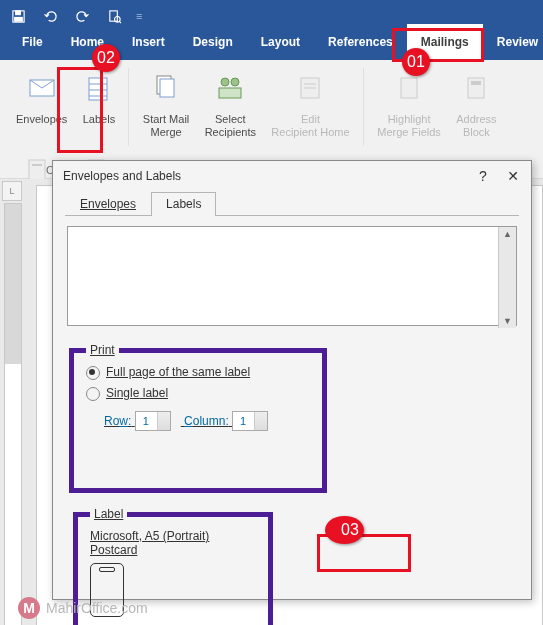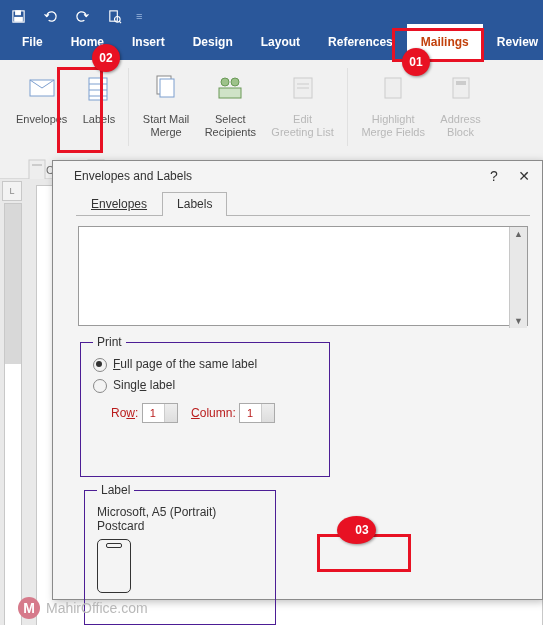--- a/index.html
+++ b/index.html
@@ -2,55 +2,55 @@
 <html><head>
 <meta charset="utf-8">
 <style>
   body{margin:0;font-family:"Segoe UI",Arial,sans-serif;font-size:12px;background:#fff;color:#333;width:543px;}
   .titlebar{background:#2a579a;height:32px;display:flex;align-items:center;padding:0 8px;gap:12px;}
   .titlebar .tb-btn{display:flex;align-items:center;justify-content:center;color:#fff;width:20px;height:20px;}
   .titlebar svg{width:15px;height:15px;display:block;}
   .titlebar .sep{color:#9db9df;font-size:11px;}
   .tabs{background:#2a579a;height:28px;display:flex;align-items:flex-end;padding:0 8px;font-weight:bold;}
   .tab{color:#fff;padding:6px 14px;height:24px;display:flex;align-items:center;}
-  .tab.active{background:#fff;color:#c2410c;box-shadow:0 -2px 0 0 #fff inset;}
+  .tab.active{background:#fff;color:#404040;box-shadow:0 -2px 0 0 #fff inset;}
   .ribbon{background:#f1f1f1;border-bottom:1px solid #dadada;padding:6px 10px 2px 10px;height:110px;position:relative;}
   .ribbon-btn{display:inline-block;vertical-align:top;text-align:center;padding:2px 6px;color:#4b4b4b;}
   .ribbon-btn .lbl{display:block;margin-top:2px;font-size:11px;line-height:13px;}
   .ribbon-btn.disabled{color:#b8b8b8;}
   .ribbon-sep{display:inline-block;width:1px;height:78px;background:#e0e0e0;vertical-align:top;margin:2px 4px;}
   .group-name{position:absolute;bottom:2px;font-size:11px;color:#6a6a6a;}
   .grp1{left:46px;} .grp2{left:200px;} .grp3{left:432px;}
   .doc-area{background:#e9e9e9;height:450px;position:relative;padding-top:6px;padding-left:24px;}
   .ruler-corner{position:absolute;left:2px;top:2px;width:18px;height:18px;border:1px solid #c8c8c8;background:#f3f3f3;font-size:9px;display:flex;align-items:center;justify-content:center;color:#888;}
   .ruler-v{position:absolute;left:4px;top:24px;width:16px;bottom:4px;background:#fff;border:1px solid #c8c8c8;}
   .ruler-v::before{content:"";position:absolute;top:0;left:0;right:0;height:160px;background:#d8d8d8;}
   .paper{position:absolute;left:36px;top:6px;right:0;bottom:0;background:#fff;border:1px solid #c8c8c8;}
 
   
-  .callout{position:absolute;width:28px;height:28px;border-radius:50%;background:#e81123;color:#fff;font-weight:bold;font-size:12px;display:flex;align-items:center;justify-content:center;box-shadow:1px 1px 3px rgba(0,0,0,.4);z-index:60;}
+  .callout{position:absolute;width:28px;height:28px;border-radius:50%;background:#e81123;color:#fff;font-weight:normal;font-size:16px;display:flex;align-items:center;justify-content:center;box-shadow:1px 1px 3px rgba(0,0,0,.4);z-index:60;}
   .hl{position:absolute;border:3px solid #e81123;z-index:50;pointer-events:none;}
 
   
-  .dialog{position:absolute;left:52px;top:160px;width:478px;height:438px;background:#f4f4f4;border:1px solid #8a8a8a;z-index:40;box-shadow:2px 2px 8px rgba(0,0,0,.25);padding-left:11px;}
+  .dialog{position:absolute;left:52px;top:160px;width:478px;height:438px;background:#f4f4f4;border:1px solid #8a8a8a;z-index:40;box-shadow:2px 2px 8px rgba(0,0,0,.25);}
   .dlg-title{height:30px;display:flex;align-items:center;padding:0 10px;font-size:12px;}
   .dlg-title .sp{flex:1;}
   .dlg-title .x{width:16px;text-align:center;margin-left:14px;font-size:14px;font-family:Arial;}
   .dlg-tabs{border-bottom:1px solid #b5b5b5;margin:0 12px;display:flex;height:24px;}
   .dlg-tab{padding:4px 14px;border:1px solid transparent;border-bottom:none;position:relative;top:1px;}
   .dlg-tab.active{border-color:#b5b5b5;background:#f4f4f4;}
   .dlg-body{padding:10px 14px;}
   .addr-row{display:flex;align-items:center;margin-bottom:4px;}
   .addr-row .sp{flex:1;}
   .chk{width:12px;height:12px;border:1px solid #888;display:inline-block;margin-right:4px;vertical-align:middle;}
   .ta-wrap{position:relative;}
   textarea.addr{width:100%;height:100px;resize:none;border:1px solid #9a9a9a;background:#fff;box-sizing:border-box;padding:4px;font-family:inherit;font-size:12px;}
   .sb{position:absolute;right:1px;top:1px;bottom:1px;width:17px;background:#e8e8e8;border-left:1px solid #c8c8c8;display:flex;flex-direction:column;justify-content:space-between;align-items:center;}
   .sb .arr{font-size:9px;color:#666;padding:2px;}
-  fieldset{border:1px solid #4c1d95;margin-top:6px;display:inline-block;vertical-align:top;padding:8px 12px 12px 12px;}
+  fieldset{border:5px solid #4c1d95;margin-top:14px;display:inline-block;vertical-align:top;padding:8px 12px 12px 12px;text-decoration:underline;}
   fieldset.print{width:224px;height:120px;}
   fieldset.lb{width:166px;height:120px;margin-left:6px;}
   legend{padding:0 4px;}
   .radio{width:12px;height:12px;border:1px solid #888;border-radius:50%;display:inline-block;margin-right:6px;vertical-align:middle;position:relative;}
   .radio.sel::after{content:"";position:absolute;left:2px;top:2px;width:6px;height:6px;background:#333;border-radius:50%;}
   .spin{display:inline-block;border:1px solid #aaa;background:#fff;width:34px;height:18px;position:relative;margin-right:10px;}
   .spin span{display:inline-block;width:20px;text-align:center;line-height:18px;font-size:11px;}
   .spin::after{content:"";position:absolute;right:0;top:0;bottom:0;width:12px;border-left:1px solid #ccc;background:linear-gradient(#eee,#ddd);}
   .lbl-prev{width:32px;height:52px;border:1.5px solid #333;border-radius:5px;margin-top:6px;position:relative;}
   .lbl-prev::before{content:"";position:absolute;left:8px;right:8px;top:3px;height:3px;border:1px solid #333;border-radius:2px;}
@@ -140,21 +140,21 @@
     <span class="lbl" style="white-space:pre;">Select
 Recipients</span>
   </div>
   <div class="ribbon-btn disabled">
     <svg width="30" height="40" viewBox="0 0 30 40">
         <rect x="6" y="10" width="18" height="20" fill="#eee" stroke="#ccc"></rect>
         <line x1="9" y1="16" x2="21" y2="16" stroke="#ccc"></line>
         <line x1="9" y1="20" x2="21" y2="20" stroke="#ccc"></line>
       </svg>
     <span class="lbl" style="white-space:pre;">Edit
-Greeting List</span>
+Recipient Home</span>
   </div>
   <span class="ribbon-sep"></span>
   <div class="ribbon-btn disabled">
     <svg width="28" height="40" viewBox="0 0 28 40">
         <rect x="6" y="10" width="16" height="20" fill="#eee" stroke="#ccc"></rect>
       </svg>
     <span class="lbl" style="white-space:pre;">Highlight
 Merge Fields</span>
   </div>
   <div class="ribbon-btn disabled">
@@ -211,21 +211,21 @@
       <div class="sb">
           <span class="arr">▲</span>
           <span class="arr">▼</span>
         </div>
     </div>
 
     <fieldset class="print">
       <legend>Print</legend>
       <div style="margin-bottom:6px;"><span class="radio sel"></span><span class="under">F</span><span>ull page of the same label</span></div>
       <div><span class="radio"></span><span>Singl<span class="under">e</span> label</span></div>
-      <div style="margin-top:10px;color:#b91c1c;padding-left:18px;">
+      <div style="margin-top:10px;color:#0369a1;padding-left:18px;">
         <span>Ro<span class="under">w</span>:</span>
         <span class="spin"><span>1</span></span>
         <span><span class="under">C</span>olumn:</span>
         <span class="spin"><span>1</span></span>
       </div>
     </fieldset>
 
     <fieldset class="lb">
       <legend>Label</legend>
       <div>Microsoft, A5 (Portrait)</div>
@@ -234,18 +234,18 @@
     </fieldset>
 
     
 
     
     
   </div>
 </div>
 
 <div class="hl" style="left:317px;top:534px;width:88px;height:32px;"></div>
-<div class="callout" style="left:337px;top:516px;padding-left:11px;">03</div>
+<div class="callout" style="left:325px;top:516px;padding-left:11px;">03</div>
 
 <div class="watermark">
   <span class="m">M</span>
   <span>MahirOffice.com</span>
 </div>
 
 </body></html>

